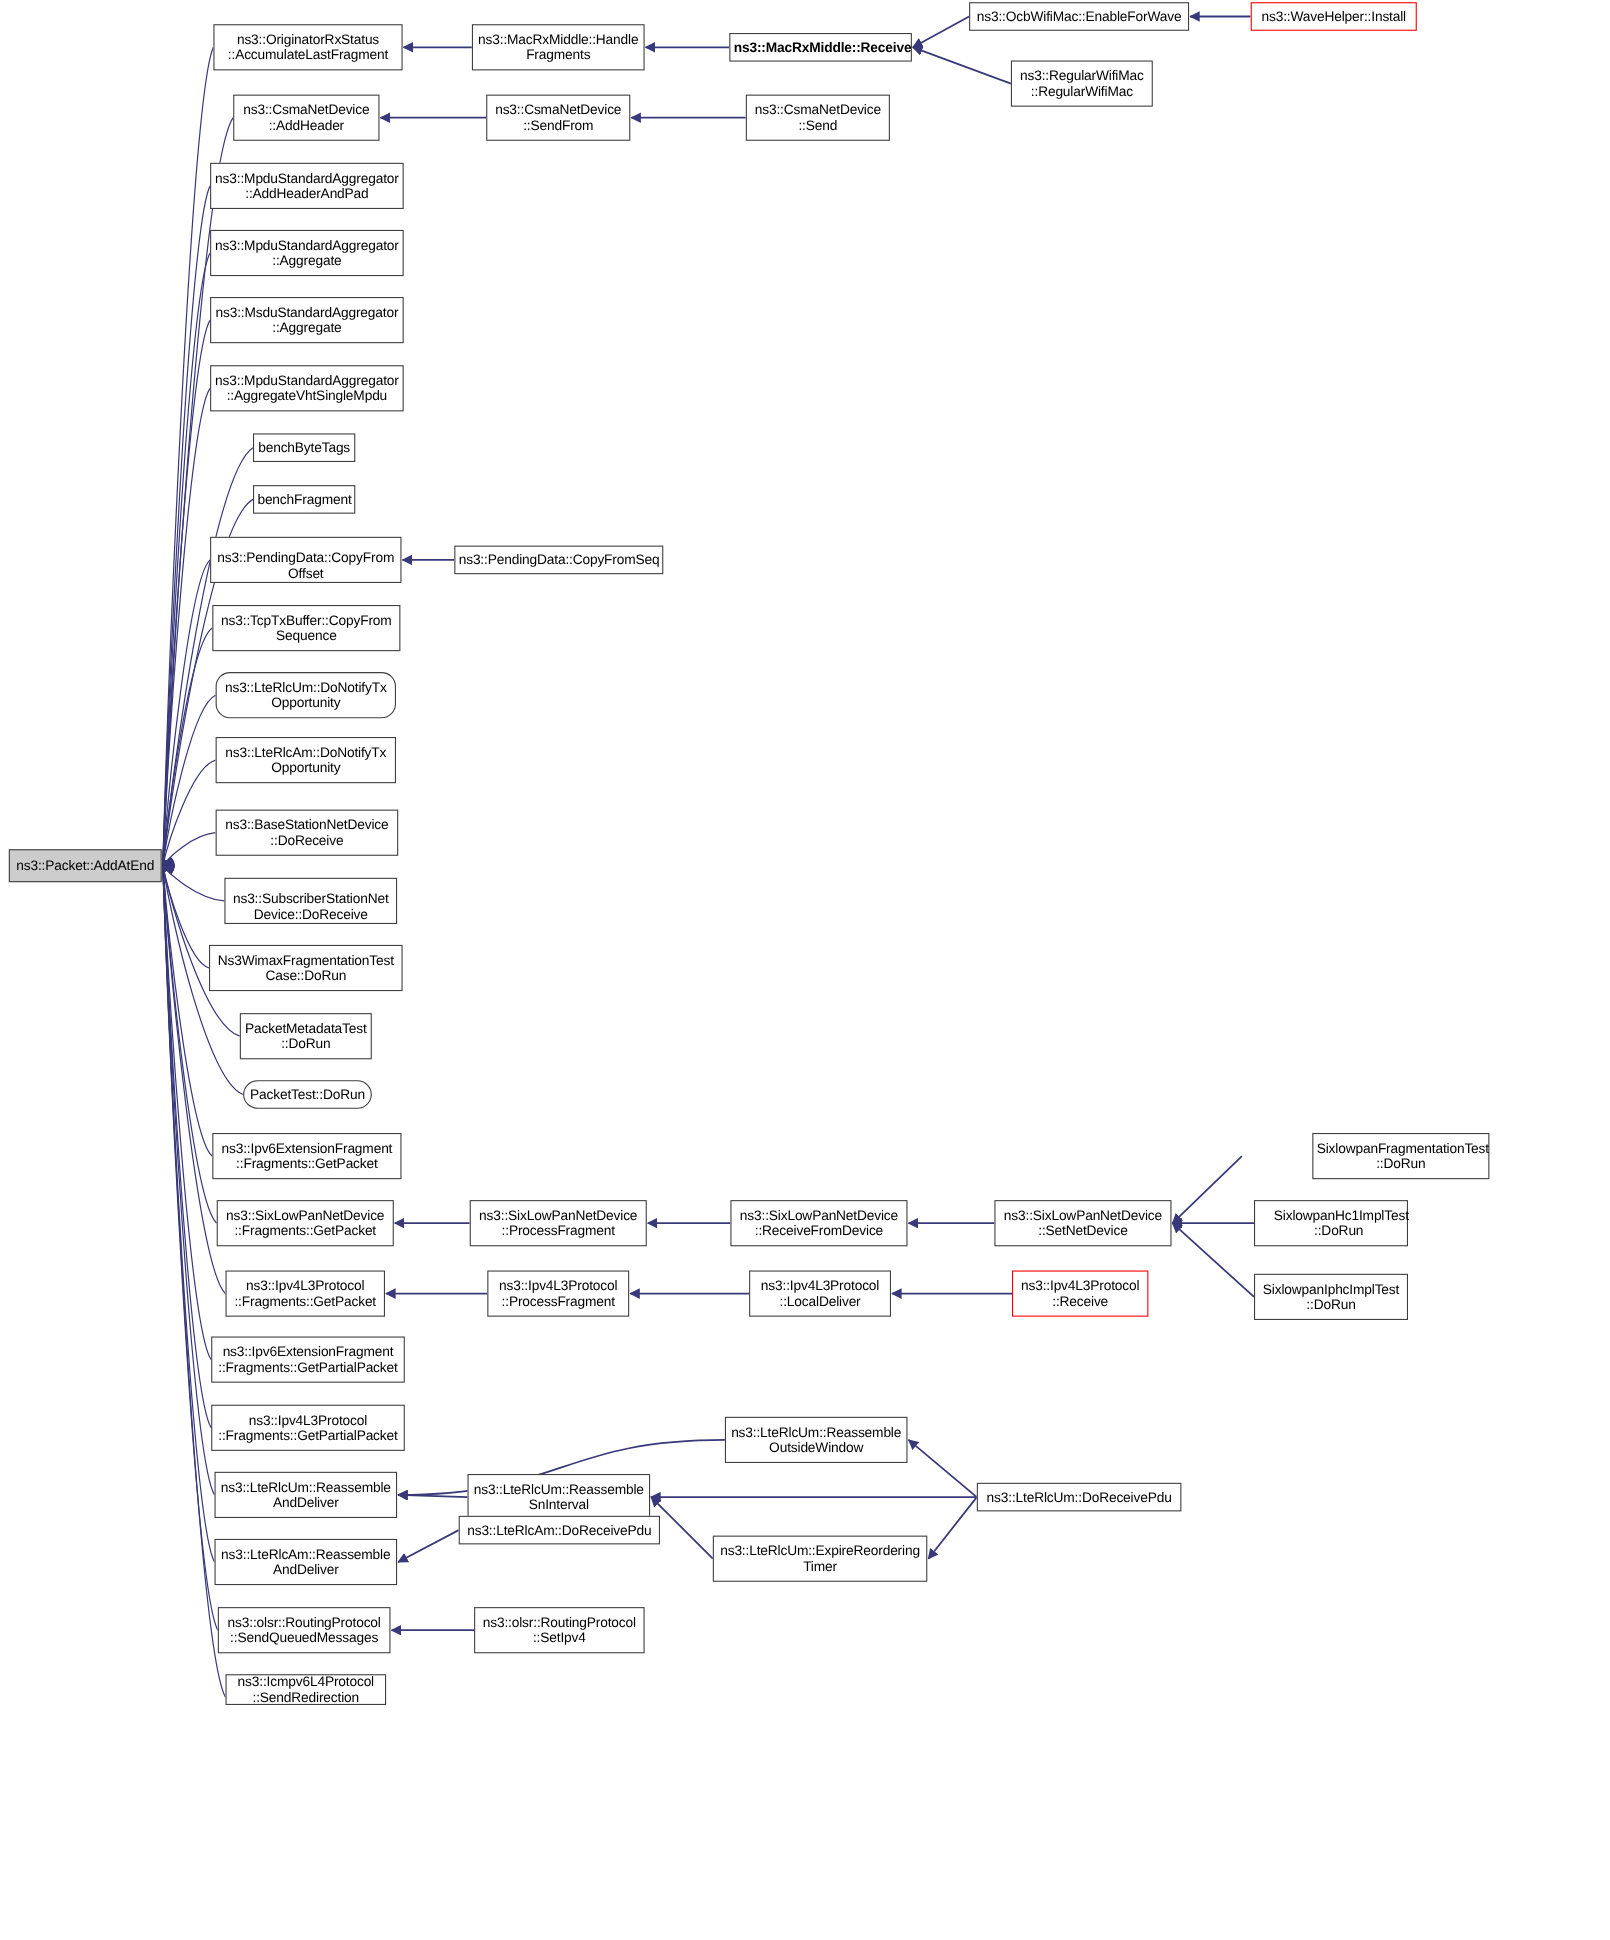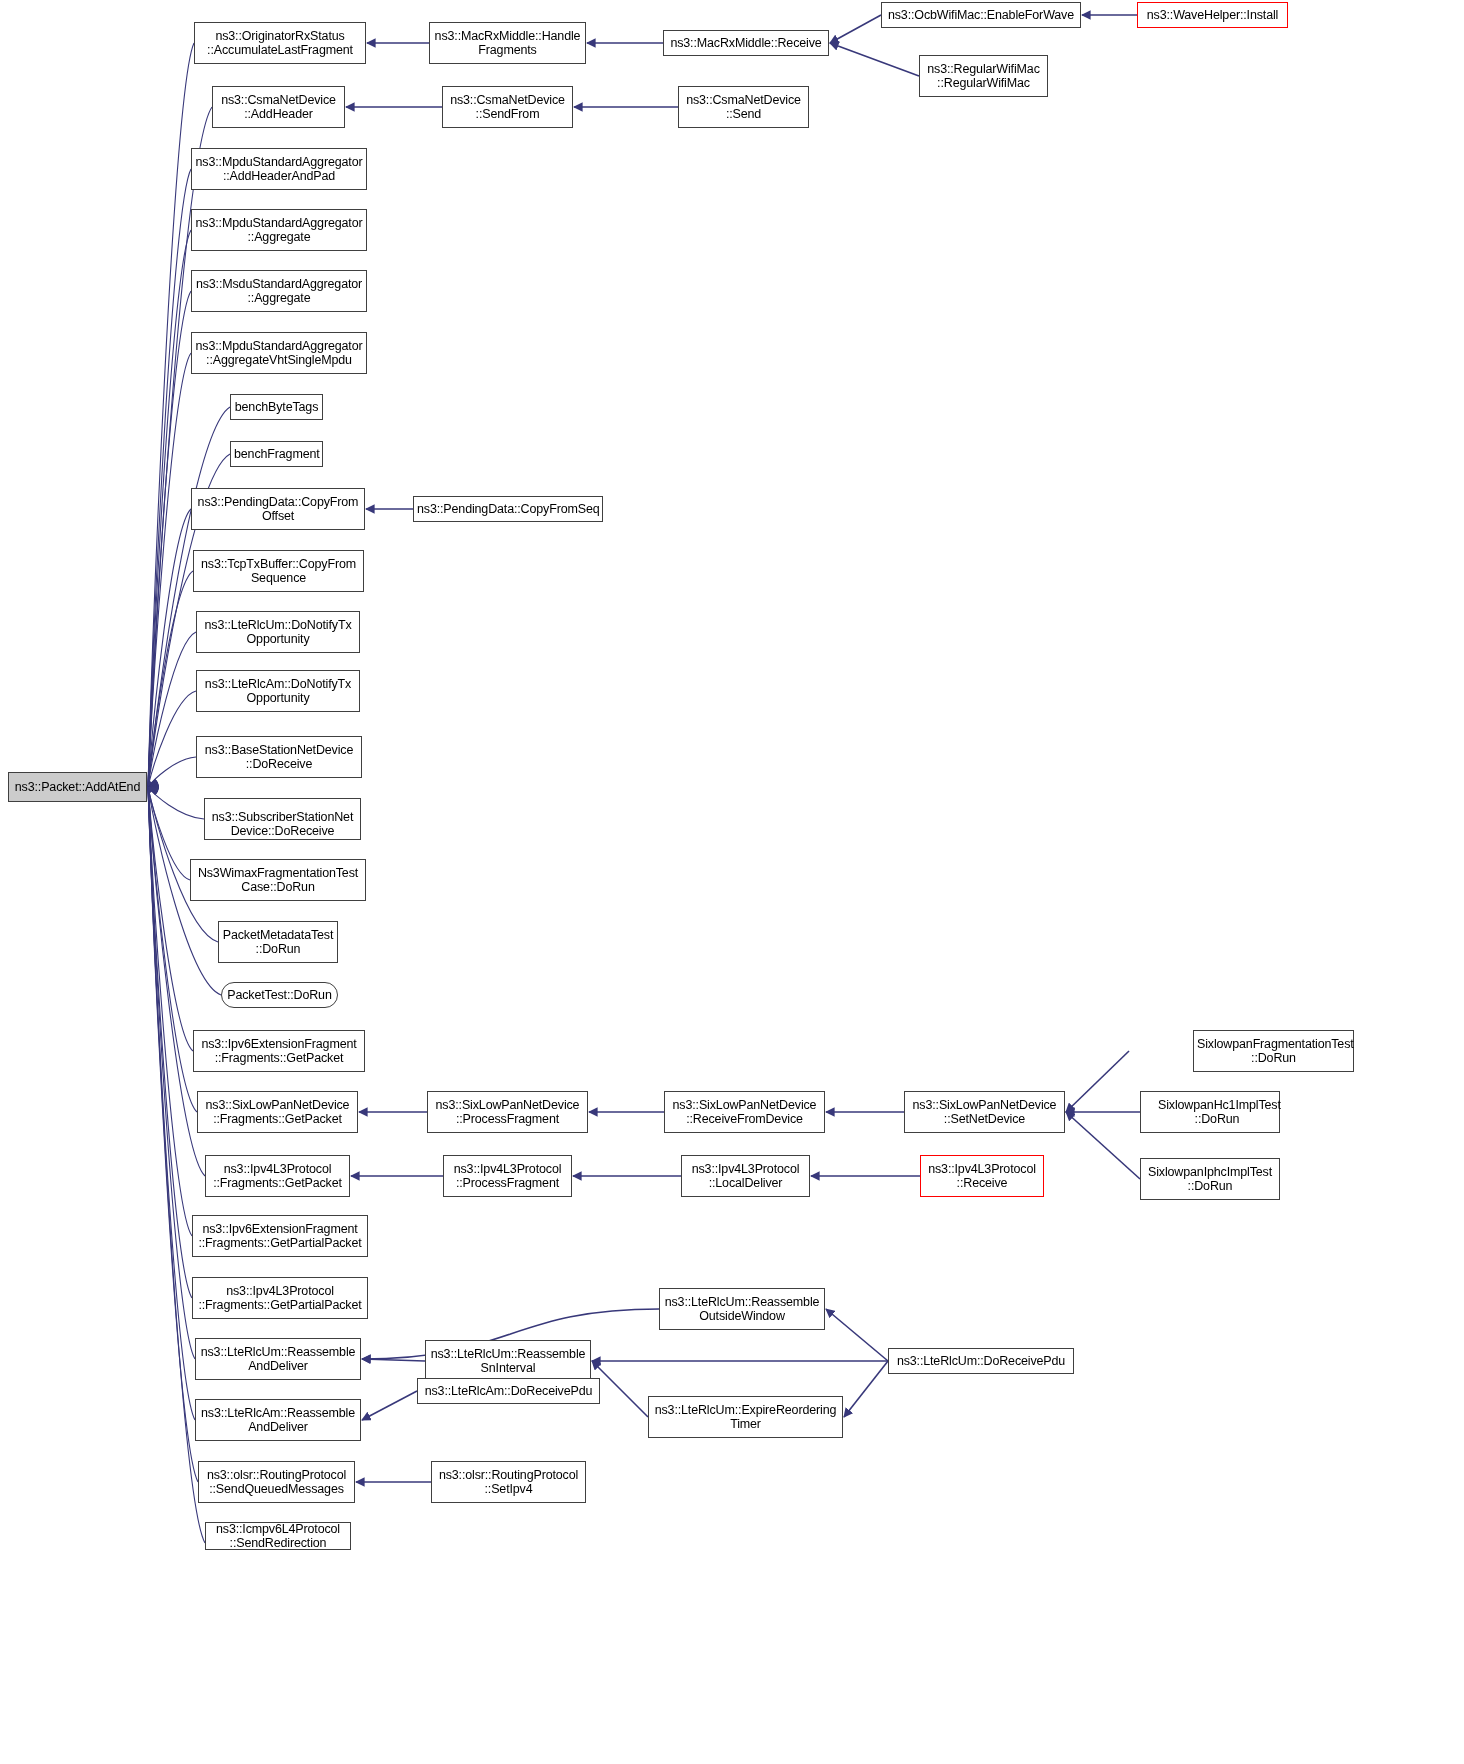--- a/index.html
+++ b/index.html
@@ -140,47 +140,47 @@
         <path d="M 148 787 l 10 -4.2 l 0 8.4 z" fill="#38387a" transform="rotate(23.919999999999998 148 787)"></path>
         <path d="M 148 787 l 10 -4.2 l 0 8.4 z" fill="#38387a" transform="rotate(26 148 787)"></path>
       </g>
   </svg>
   <div id="node-layer">
       <div class="node root" style="left: 8px; top: 772px; width: 139px; height: 30px;"><span class="lbl">ns3::Packet::AddAtEnd</span></div>
       <div class="node" style="left: 194px; top: 22px; width: 172px; height: 42px;"><span class="lbl">ns3::OriginatorRxStatus
 ::AccumulateLastFragment</span></div>
       <div class="node" style="left: 429px; top: 22px; width: 157px; height: 42px;"><span class="lbl">ns3::MacRxMiddle::Handle
 Fragments</span></div>
-      <div class="node" style="left: 663px; top: 30px; width: 166px; height: 26px;"><span class="lbl">ns3::MacRxMiddle::Receive</span></div>
+      <div class="node" style="left: 663px; top: 30px; width: 166px; height: 26px; font-weight: bold;"><span class="lbl">ns3::MacRxMiddle::Receive</span></div>
       <div class="node" style="left: 881px; top: 2px; width: 200px; height: 26px;"><span class="lbl">ns3::OcbWifiMac::EnableForWave</span></div>
       <div class="node highlight" style="left: 1137px; top: 2px; width: 151px; height: 26px;"><span class="lbl">ns3::WaveHelper::Install</span></div>
       <div class="node" style="left: 919px; top: 55px; width: 129px; height: 42px;"><span class="lbl">ns3::RegularWifiMac
 ::RegularWifiMac</span></div>
       <div class="node" style="left: 212px; top: 86px; width: 133px; height: 42px;"><span class="lbl">ns3::CsmaNetDevice
 ::AddHeader</span></div>
       <div class="node" style="left: 442px; top: 86px; width: 131px; height: 42px;"><span class="lbl">ns3::CsmaNetDevice
 ::SendFrom</span></div>
       <div class="node" style="left: 678px; top: 86px; width: 131px; height: 42px;"><span class="lbl">ns3::CsmaNetDevice
 ::Send</span></div>
       <div class="node" style="left: 191px; top: 148px; width: 176px; height: 42px;"><span class="lbl">ns3::MpduStandardAggregator
 ::AddHeaderAndPad</span></div>
       <div class="node" style="left: 191px; top: 209px; width: 176px; height: 42px;"><span class="lbl">ns3::MpduStandardAggregator
 ::Aggregate</span></div>
       <div class="node" style="left: 191px; top: 270px; width: 176px; height: 42px;"><span class="lbl">ns3::MsduStandardAggregator
 ::Aggregate</span></div>
       <div class="node" style="left: 191px; top: 332px; width: 176px; height: 42px;"><span class="lbl">ns3::MpduStandardAggregator
 ::AggregateVhtSingleMpdu</span></div>
       <div class="node" style="left: 230px; top: 394px; width: 93px; height: 26px;"><span class="lbl">benchByteTags</span></div>
       <div class="node" style="left: 230px; top: 441px; width: 93px; height: 26px;"><span class="lbl">benchFragment</span></div>
-      <div class="node" style="left: 191px; top: 488px; width: 174px; height: 42px;"><span class="lbl">ns3::PendingData::CopyFrom
+      <div class="node" style="left: 191px; top: 488px; width: 174px; height: 42px; align-items: flex-end;"><span class="lbl">ns3::PendingData::CopyFrom
 Offset</span></div>
       <div class="node" style="left: 413px; top: 496px; width: 190px; height: 26px;"><span class="lbl">ns3::PendingData::CopyFromSeq</span></div>
       <div class="node" style="left: 193px; top: 550px; width: 171px; height: 42px;"><span class="lbl">ns3::TcpTxBuffer::CopyFrom
 Sequence</span></div>
-      <div class="node" style="left: 196px; top: 611px; width: 164px; height: 42px;"><span class="lbl">ns3::LteRlcUm::DoNotifyTx
+      <div class="node" style="left: 196px; top: 611px; width: 164px; height: 42px; border-radius: 13px;"><span class="lbl">ns3::LteRlcUm::DoNotifyTx
 Opportunity</span></div>
       <div class="node" style="left: 196px; top: 670px; width: 164px; height: 42px;"><span class="lbl">ns3::LteRlcAm::DoNotifyTx
 Opportunity</span></div>
       <div class="node" style="left: 196px; top: 736px; width: 166px; height: 42px;"><span class="lbl">ns3::BaseStationNetDevice
 ::DoReceive</span></div>
       <div class="node" style="left: 204px; top: 798px; width: 157px; height: 42px; align-items: flex-end;"><span class="lbl">ns3::SubscriberStationNet
 Device::DoReceive</span></div>
       <div class="node" style="left: 190px; top: 859px; width: 176px; height: 42px;"><span class="lbl">Ns3WimaxFragmentationTest
 Case::DoRun</span></div>
       <div class="node" style="left: 218px; top: 921px; width: 120px; height: 42px;"><span class="lbl">PacketMetadataTest

